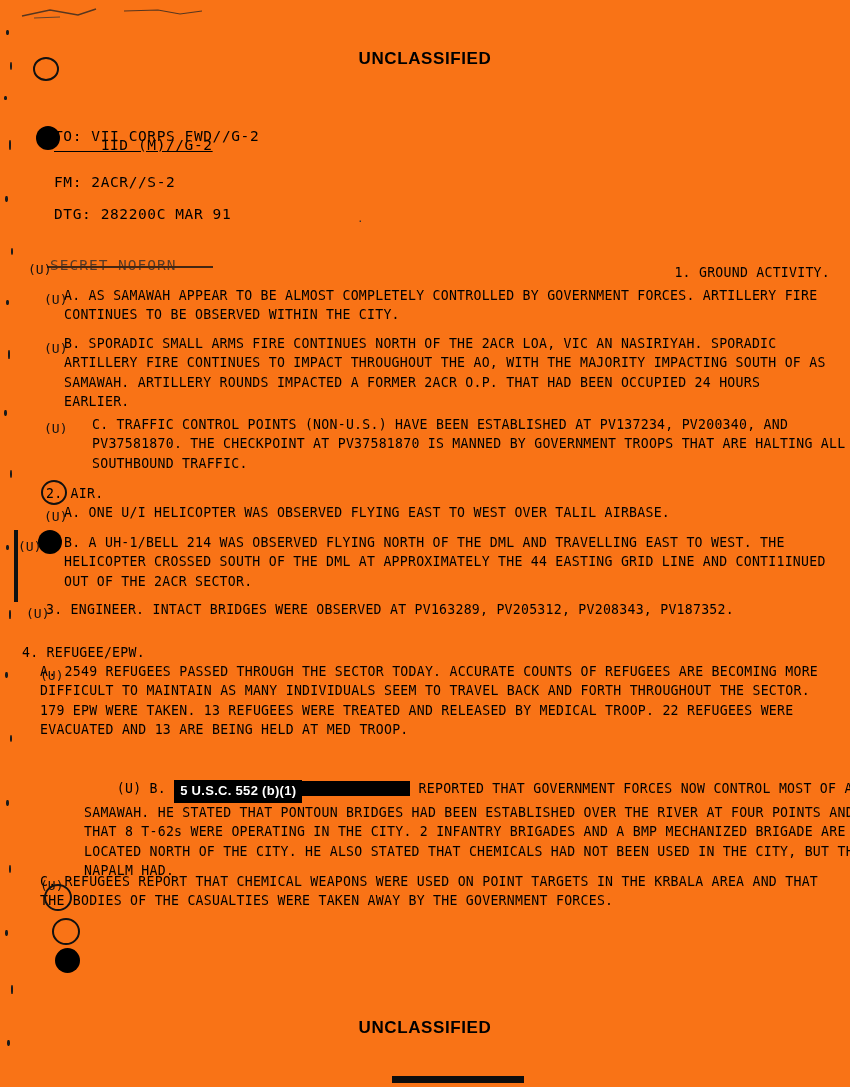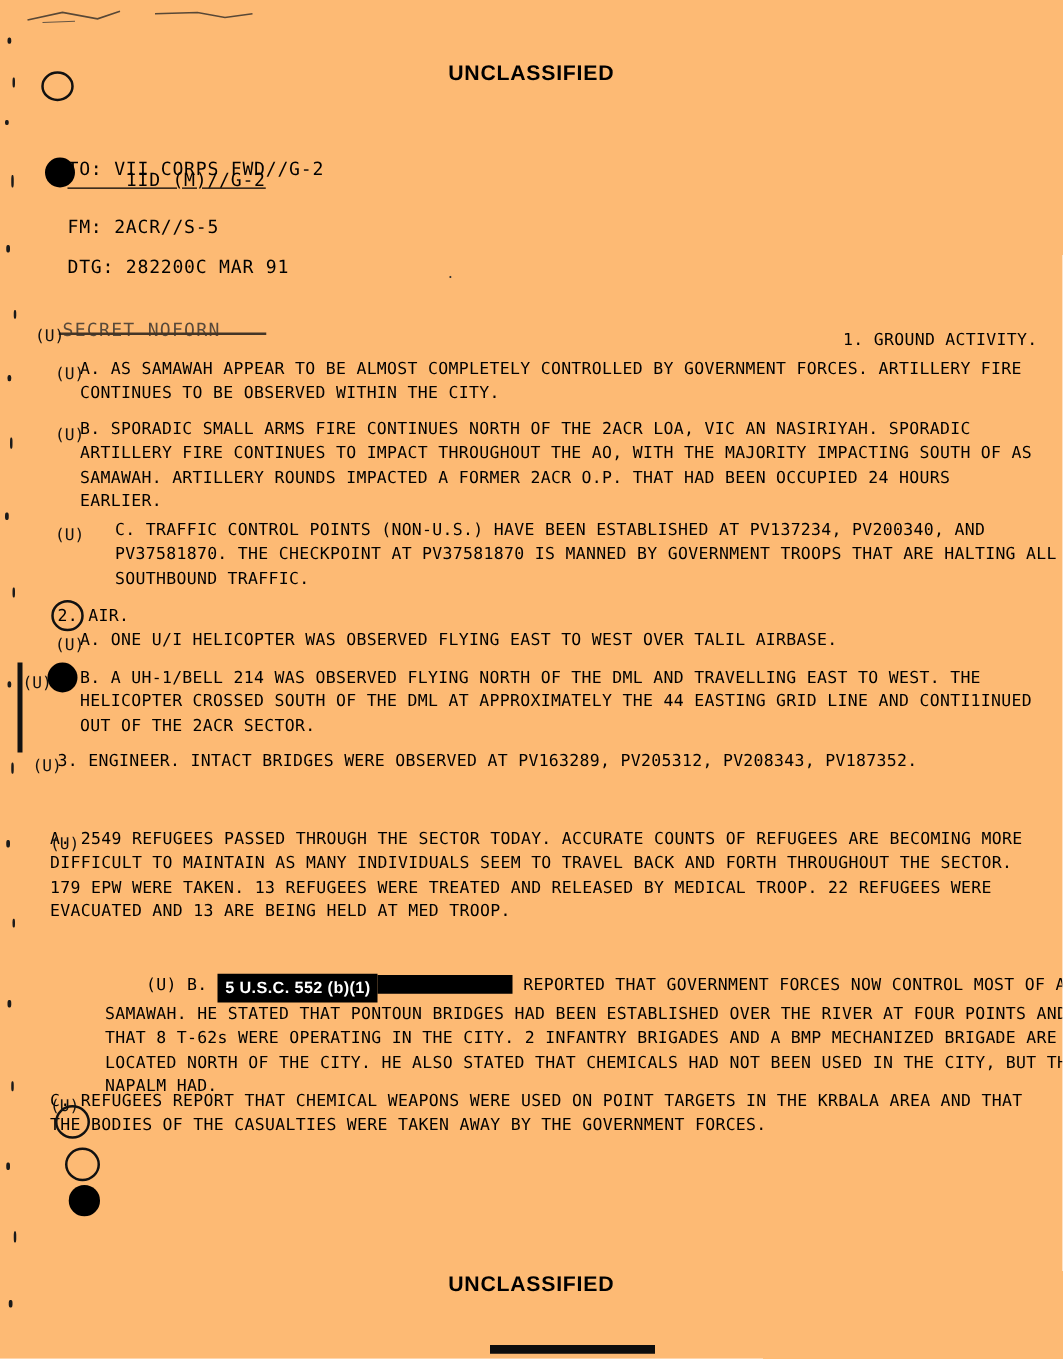--- a/index.html
+++ b/index.html
@@ -8,21 +8,21 @@
     background: #ffffff;
   }
   body {
     font-family: "DejaVu Sans Mono", monospace;
     color: #000000;
   }
   .page {
     position: relative;
     width: 850px;
     height: 1087px;
-    background: #fdba74;
+    background: #f97316;
     overflow: hidden;
   }
 
   
   .edge-noise {
     position: absolute;
     left: 0;
     top: 0;
     width: 36px;
     height: 1087px;
@@ -197,21 +197,21 @@
     <path d="M2 10 L30 4 L58 9 L76 3" stroke="#222" stroke-width="1.4" fill="none"></path>
     <path d="M104 5 L138 4 L160 8 L182 5" stroke="#222" stroke-width="1.2" fill="none"></path>
     <path d="M14 12 L40 11" stroke="#333" stroke-width="1" fill="none"></path>
   </svg>
 
   <div class="banner banner-top">UNCLASSIFIED</div>
   <div class="banner banner-bottom">UNCLASSIFIED</div>
 
   <div class="hdr hdr-to">TO: VII CORPS FWD//G-2</div>
   <div class="hdr" style="top:136px;text-decoration:underline;">     1ID (M)//G-2</div>
-  <div class="hdr hdr-fm">FM: 2ACR//S-5</div>
+  <div class="hdr hdr-fm">FM: 2ACR//S-2</div>
   <div class="hdr hdr-dtg">DTG: 282200C MAR 91</div>
   <div class="stray-mark">.</div>
 
   <div class="secret-line">SECRET NOFORN</div>
 
   <div class="para" style="top:263px;text-align:right;">1. GROUND ACTIVITY.</div>
 
   <div class="para" style="top:286px; left:64px; width:766px;">A. AS SAMAWAH APPEAR TO BE ALMOST COMPLETELY CONTROLLED BY GOVERNMENT FORCES. ARTILLERY FIRE CONTINUES TO BE OBSERVED WITHIN THE CITY.</div>
 
   <div class="para" style="top:334px; left:64px; width:766px;">B. SPORADIC SMALL ARMS FIRE CONTINUES NORTH OF THE 2ACR LOA, VIC AN NASIRIYAH. SPORADIC ARTILLERY FIRE CONTINUES TO IMPACT THROUGHOUT THE AO, WITH THE MAJORITY IMPACTING SOUTH OF AS SAMAWAH. ARTILLERY ROUNDS IMPACTED A FORMER 2ACR O.P. THAT HAD BEEN OCCUPIED 24 HOURS EARLIER.</div>
@@ -219,20 +219,21 @@
   <div class="para" style="top:415px; left:64px; width:766px;margin-left:28px;">C. TRAFFIC CONTROL POINTS (NON-U.S.) HAVE BEEN ESTABLISHED AT PV137234, PV200340, AND PV37581870. THE CHECKPOINT AT PV37581870 IS MANNED BY GOVERNMENT TROOPS THAT ARE HALTING ALL SOUTHBOUND TRAFFIC.</div>
 
   <div class="para" style="top:484px; left:46px;">2. AIR.</div>
 
   <div class="para" style="top:503px; left:64px; width:766px;">A. ONE U/I HELICOPTER WAS OBSERVED FLYING EAST TO WEST OVER TALIL AIRBASE.</div>
 
   <div class="para" style="top:533px; left:64px; width:766px;">B. A UH-1/BELL 214 WAS OBSERVED FLYING NORTH OF THE DML AND TRAVELLING EAST TO WEST. THE HELICOPTER CROSSED SOUTH OF THE DML AT APPROXIMATELY THE 44 EASTING GRID LINE AND CONTI1INUED OUT OF THE 2ACR SECTOR.</div>
 
   <div class="para" style="top:600px; left:46px; width:784px;">3. ENGINEER. INTACT BRIDGES WERE OBSERVED AT PV163289, PV205312, PV208343, PV187352.</div>
 
+  <div class="para" style="top:643px; left:22px;">4. REFUGEE/EPW.</div>
 
   <div class="para" style="top:662px; left:40px; width:790px;">A. 2549 REFUGEES PASSED THROUGH THE SECTOR TODAY. ACCURATE COUNTS OF REFUGEES ARE BECOMING MORE DIFFICULT TO MAINTAIN AS MANY INDIVIDUALS SEEM TO TRAVEL BACK AND FORTH THROUGHOUT THE SECTOR. 179 EPW WERE TAKEN. 13 REFUGEES WERE TREATED AND RELEASED BY MEDICAL TROOP. 22 REFUGEES WERE EVACUATED AND 13 ARE BEING HELD AT MED TROOP.</div>
 
   <div class="para" style="top:760px; left:40px; width:790px;margin-left:44px;">
     <span>(U)</span><span> </span><span>B.</span><span> </span><span class="redaction">5 U.S.C. 552 (b)(1)</span><span class="redaction-tail"></span><span> </span><span>REPORTED THAT GOVERNMENT FORCES NOW CONTROL MOST OF AS SAMAWAH. HE STATED THAT PONTOUN BRIDGES HAD BEEN ESTABLISHED OVER THE RIVER AT FOUR POINTS AND THAT 8 T-62s WERE OPERATING IN THE CITY. 2 INFANTRY BRIGADES AND A BMP MECHANIZED BRIGADE ARE LOCATED NORTH OF THE CITY. HE ALSO STATED THAT CHEMICALS HAD NOT BEEN USED IN THE CITY, BUT THAT NAPALM HAD.</span>
   </div>
 
   <div class="para" style="top:872px; left:40px; width:790px;">C. REFUGEES REPORT THAT CHEMICAL WEAPONS WERE USED ON POINT TARGETS IN THE KRBALA AREA AND THAT THE BODIES OF THE CASUALTIES WERE TAKEN AWAY BY THE GOVERNMENT FORCES.</div>
 
   <div class="umark" style="left:28px; top:262px;">(U)</div>

